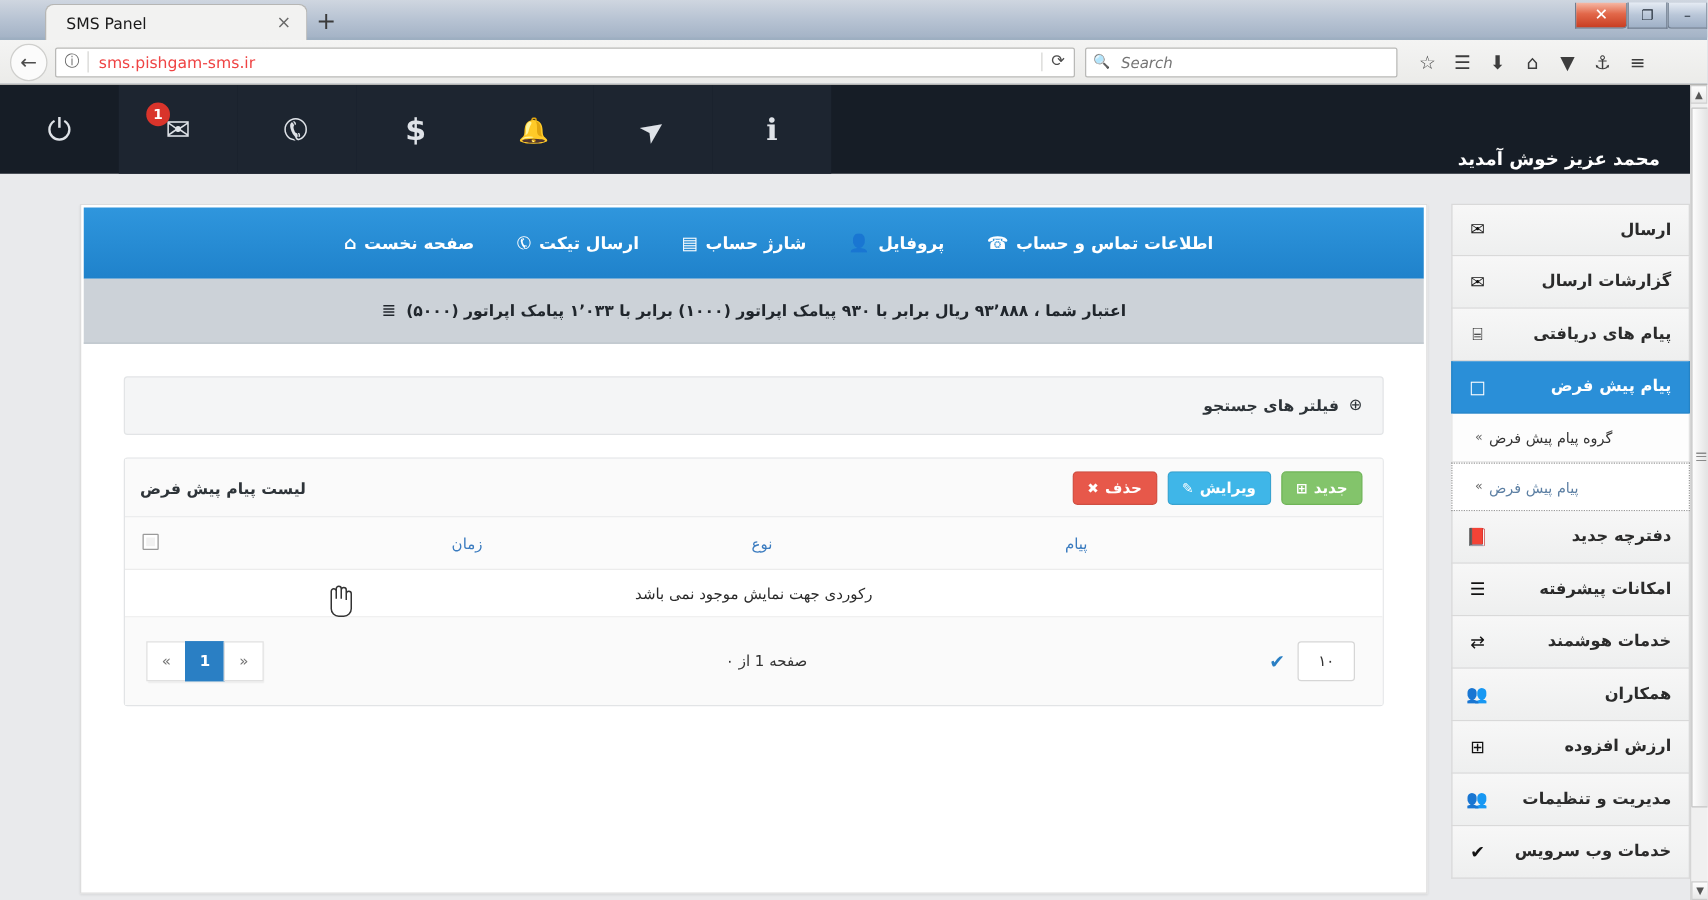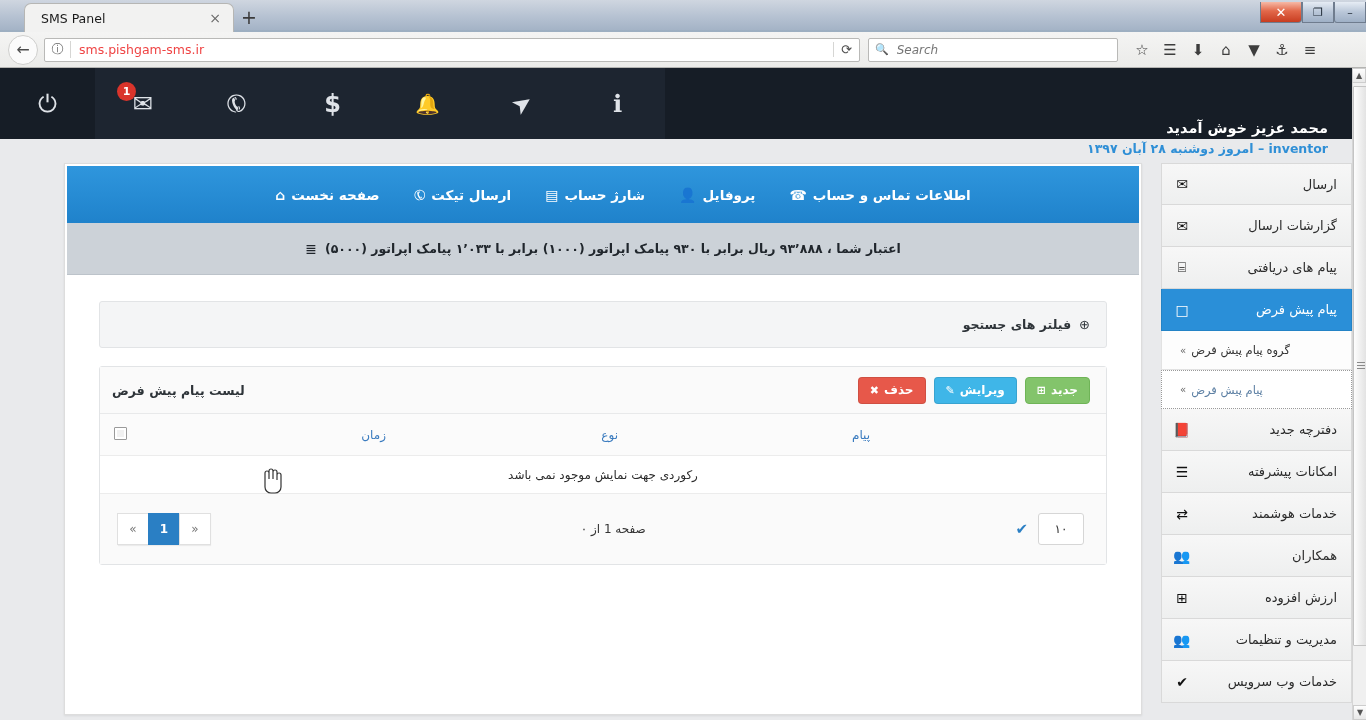--- a/index.html
+++ b/index.html
@@ -32,21 +32,21 @@
   }
   .win-btn.minimize{ border-radius:0 0 0 3px; }
   .win-btn.close{
     width:42px; border-radius:0 0 4px 0;
     background:linear-gradient(to bottom,#f6b9a6 0%, #e2684a 45%, #c83d21 100%);
     color:#fff; font-weight:bold; font-size:13px;
   }
   .win-glyph{ display:block; line-height:1; }
 
   
-  #tabstrip{ position:absolute; top:0; left:4px; width:1240px; height:21px; }
+  #tabstrip{ position:absolute; top:0; left:16px; width:1240px; height:21px; }
   #tab-sms-panel{
     position:absolute; left:20px; top:3px; width:210px; height:29px;
     background:#f2f2f1; border-radius:7px 7px 0 0;
     border:1px solid #b6b6b4; border-bottom:none;
     display:flex; align-items:center; padding:0 8px;
     direction:ltr;
   }
   #tab-sms-panel .tab-label{
     flex:1; font-size:12.5px; color:#1a1a1a;
     font-family:"DejaVu Sans","Liberation Sans",sans-serif;
@@ -139,21 +139,21 @@
   #sidebar{
     position:absolute; top:95px; right:0; width:191px;
   }
   .side-item{
     height:42px; background:linear-gradient(to bottom,#f7f7f7,#eeefef);
     border:1px solid #d9d9d9; border-top:none;
     display:flex; align-items:center; justify-content:space-between;
     padding:0 14px 0 10px; cursor:pointer;
   }
   .side-item:first-child{ border-top:1px solid #d9d9d9; }
-  .side-item .side-label{ font-size:13px; color:#2b2b2b; font-weight:normal; }
+  .side-item .side-label{ font-size:13px; color:#2b2b2b; font-weight:bold; }
   .side-item .side-ico{ font-size:14px; color:#111; width:20px; text-align:center;}
   .side-item.active{
     background:#2a8fd8; border-color:#2483c6;
   }
   .side-item.active .side-label, .side-item.active .side-ico{ color:#fff; }
   .side-sub{
     height:39px; background:#fdfdfd; border:1px solid #e2e2e2; border-top:none;
     display:flex; align-items:center; justify-content:flex-end;
     padding:0 18px; font-size:11.5px; color:#333; cursor:pointer;
   }
@@ -357,21 +357,20 @@
       </div>
       <div class="hdr-icon active">
         <span style="transform:rotate(-35deg);display:inline-block;">➤</span>
       </div>
       <div class="hdr-icon active">
         <span style="font-weight:bold;">ℹ</span>
       </div>
     </div>
     <div id="welcome-box">
       <div id="welcome-name">محمد عزیز خوش آمدید</div>
-      <div id="welcome-date">inventor – امروز دوشنبه ۲۸ آبان ۱۳۹۷</div>
     </div>
   </div>
 
   <div id="sidebar">
     <div class="side-item">
       <span class="side-label">ارسال</span>
       <span class="side-ico">✉</span>
     </div>
     <div class="side-item">
       <span class="side-label">گزارشات ارسال</span>

